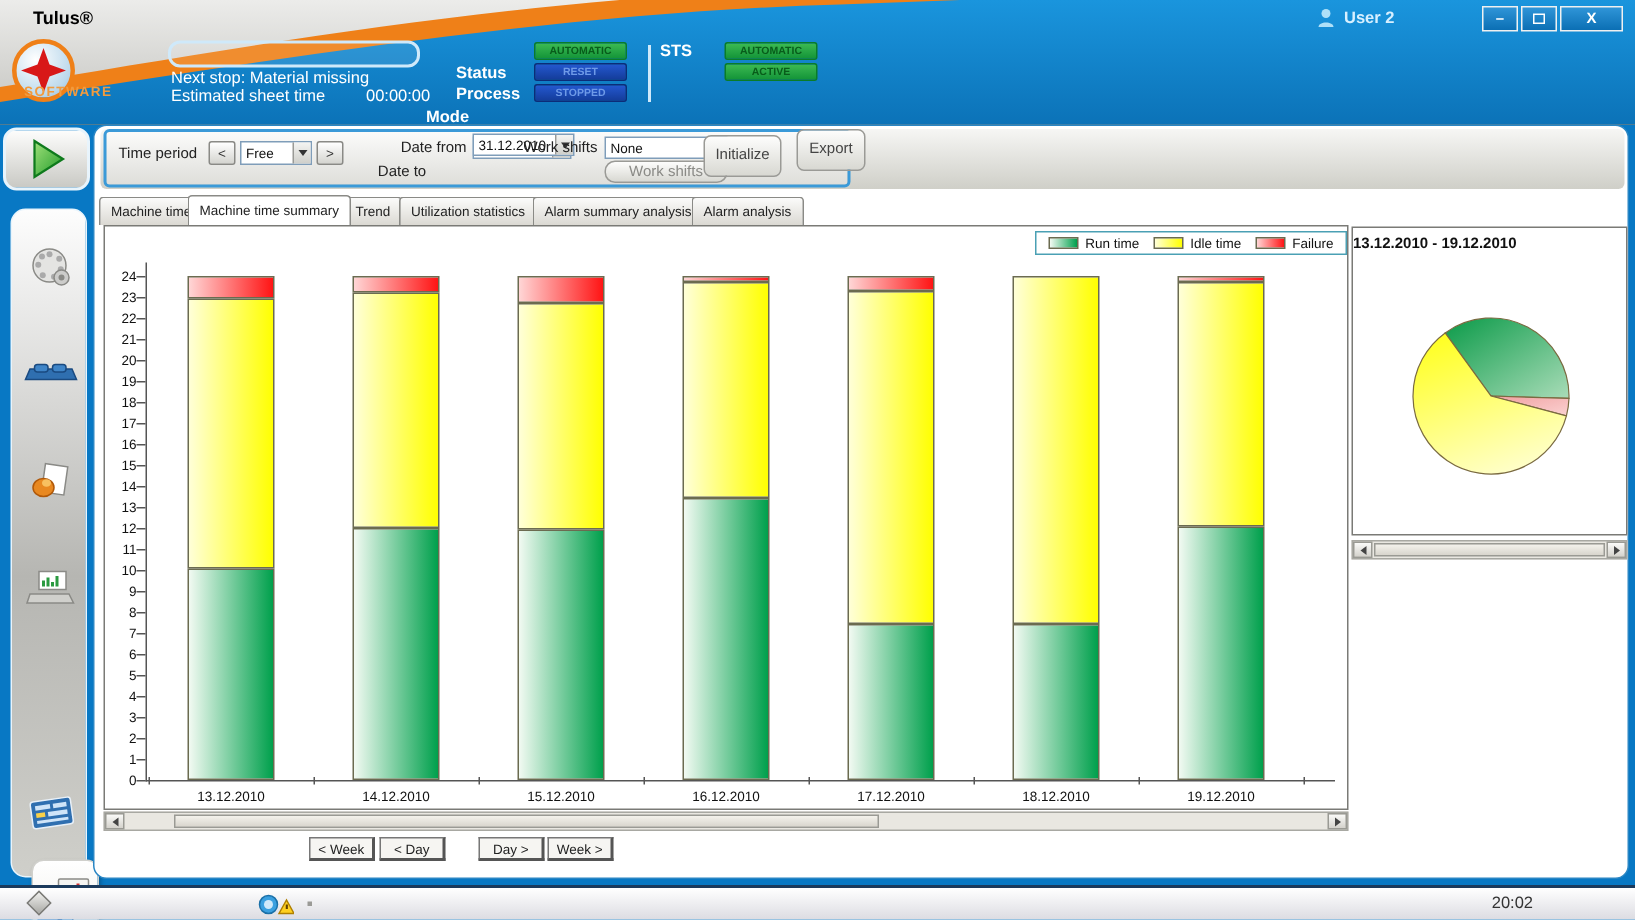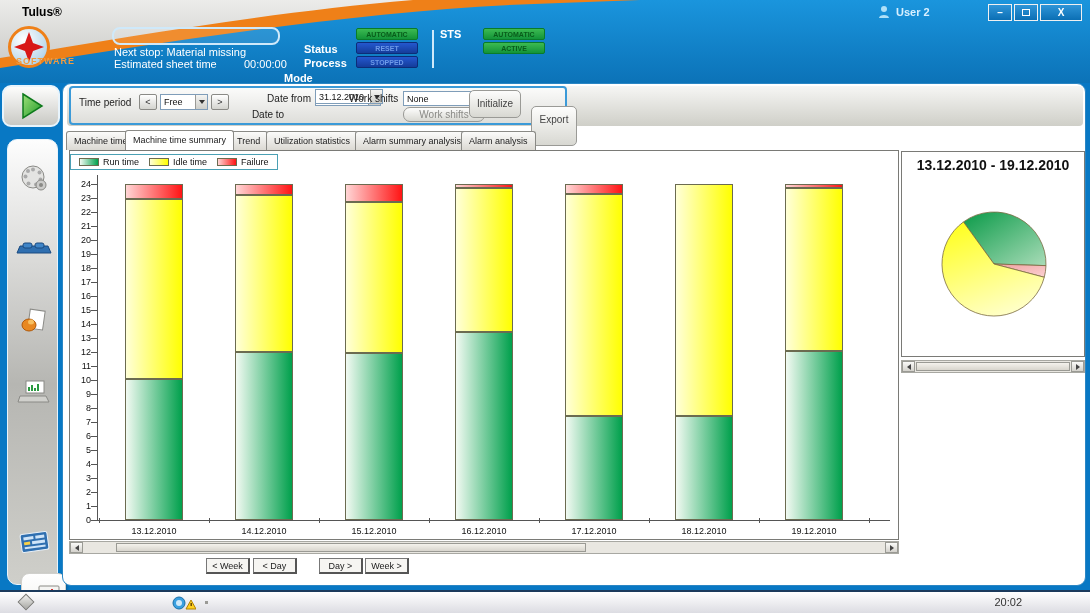--- a/index.html
+++ b/index.html
@@ -47,21 +47,21 @@
   .sel .arrow { width:12px; height:100%; background:linear-gradient(#f4f4f2,#cfcfca); border-left:1px solid #9a9a96; display:flex; align-items:center; justify-content:center; }
   .tri-down { width:0; height:0; border-left:3px solid transparent; border-right:3px solid transparent; border-top:4px solid #333; }
   .big-btn { border:1px solid #9a9a96; border-radius:5px; background:linear-gradient(#fdfdfc,#d8d8d2); font-size:10px; color:#444; text-align:center; }
 
   
   .tab { top:47px; height:19px; border:1px solid #8a8a86; border-bottom:none; border-radius:3px 3px 0 0; background:linear-gradient(#fbfbfa,#dbd9d3); font-size:9px; color:#222; text-align:center; line-height:18px; padding:0 7px; }
   .tab.active { background:#fff; height:20px; top:46px; z-index:3; }
 
   
   #chart-panel { left:6px; top:66px; width:830px; height:390px; border:1px solid #7a7a76; background:#fff; }
-  #legend { top:3px; left:0; width:100%; display:flex; justify-content:flex-start; }
+  #legend { top:3px; left:0; width:100%; display:flex; justify-content:flex-end; }
   #legend .box { border:1px solid #4aa0b4; display:flex; gap:10px; padding:2px 8px; align-items:center; }
   .leg-item { display:flex; gap:4px; align-items:center; font-size:9px; color:#111; }
   .leg-sw { width:20px; height:8px; border:1px solid #6b6b50; }
   .sw-0 { background:linear-gradient(90deg,#f2faf2,#00a04c); }
   .sw-1 { background:linear-gradient(90deg,#ffffd8,#ffff00); }
   .sw-2 { background:linear-gradient(90deg,#ffd6d6,#ff1414); }
   .axis-line { background:#555; }
   .ylab { position:absolute; width:18px; text-align:right; font-size:9px; color:#111; }
   .ytick { position:absolute; height:1px; width:6px; background:#555; }
   .xtick { position:absolute; width:1px; height:5px; background:#555; }
@@ -75,21 +75,21 @@
   .hscroll { height:13px; border:1px solid #a8a8a2; background:#e9e7e1; }
   .sb-btn { position:absolute; top:0; width:13px; height:11px; background:linear-gradient(#fafaf8,#d4d2cc); border:1px solid #9a9a94; display:flex; align-items:center; justify-content:center; }
   .sb-thumb { position:absolute; top:1px; height:9px; background:linear-gradient(#f4f2ec,#d8d5cd); border:1px solid #9a9a94; }
   .tri-l { width:0;height:0;border-top:3px solid transparent;border-bottom:3px solid transparent;border-right:4px solid #444; }
   .tri-r { width:0;height:0;border-top:3px solid transparent;border-bottom:3px solid transparent;border-left:4px solid #444; }
 
   .nav-btn { top:474px; height:16px; width:44px; border:1px solid #777; border-right:2px solid #555; border-bottom:2px solid #555; background:#f6f5f2; font-size:9px; color:#222; text-align:center; line-height:14px; }
 
   
   #pie-panel { left:838px; top:67px; width:184px; height:206px; border:1px solid #7a7a76; background:#fff; }
-  .pie-title { top:5px; left:0; width:100%; text-align:center; font-size:14px; font-weight:bold; color:#111; }
+  .pie-title { top:5px; left:0; width:100%; font-size:10px; font-weight:bold; color:#111; }
 
   
   #taskbar { left:0; top:590px; width:1090px; height:23px; background:linear-gradient(#ffffff,#dcdce2); border-top:2px solid #1b3a5c; }
   .task-time { right:68px; top:4px; font-size:11px; color:#333; }
   .diamond { left:20px; top:4px; width:12px; height:12px; background:linear-gradient(135deg,#f0f0ee,#a8a8a4); border:1px solid #787874; transform:rotate(45deg); }
 </style>
 </head>
 <body>
 
 <div class="abs" id="header">
@@ -255,21 +255,21 @@
   <div class="abs tb-lbl" style="left:286px; top:9px;">Work shifts</div>
   <div class="abs sel" style="left:340px; top:7px; width:82px; height:15px;">
     <span class="val">None</span>
     <span class="arrow">
         <span class="tri-down"></span>
       </span>
   </div>
   <div class="abs big-btn" style="left:340px; top:23px; width:82px; height:15px; line-height:14px; color:#8a8a86; border-radius:7px;">Work shifts</div>
 
   <div class="abs big-btn" style="left:406px; top:6px; width:52px; height:28px; line-height:26px;">Initialize</div>
-  <div class="abs big-btn" style="left:468px; top:22px; width:46px; height:40px; line-height:26px;">Export</div>
+  <div class="abs big-btn" style="left:468px; top:2px; width:46px; height:28px; line-height:26px;">Export</div>
 
   <div class="abs tab" style="left:3px;">Machine time</div>
   <div class="abs tab active" style="left:62px;">Machine time summary</div>
   <div class="abs tab" style="left:166px;">Trend</div>
   <div class="abs tab" style="left:203px;">Utilization statistics</div>
   <div class="abs tab" style="left:292px;">Alarm summary analysis</div>
   <div class="abs tab" style="left:398px;">Alarm analysis</div>
 
   <div class="abs" id="chart-panel">
     <div class="abs" id="legend">

